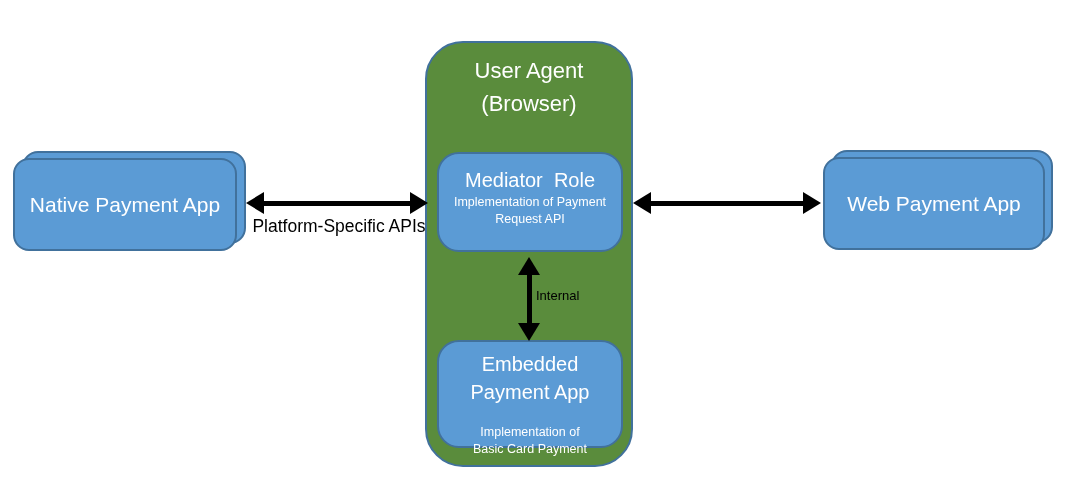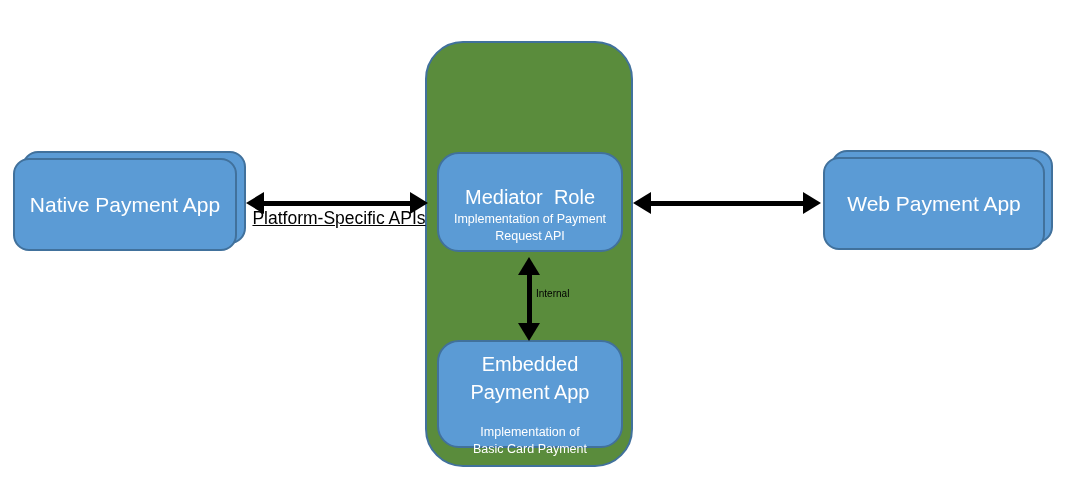--- a/index.html
+++ b/index.html
@@ -35,21 +35,21 @@
   }
 
   
   .blue-box{
     background:var(--blue);
     border:2px solid var(--border-blue);
     border-radius:22px;
     color:var(--box-text);
     text-align:center;
   }
-  .mediator{left:437px;top:152px;width:186px;height:100px;padding-top:30px;}
+  .mediator{left:437px;top:152px;width:186px;height:100px;padding-top:13px;}
   .mediator .box-title{font-size:20px;line-height:26px;white-space:pre;}
   .box-sub{font-size:12.5px;line-height:17px;margin-top:1px;padding:0 10px;color:var(--box-text);}
   .embedded{left:437px;top:340px;width:186px;height:108px;padding-top:8px;}
   .embedded .box-title{font-size:20px;line-height:28px;}
 
   
   .stack-back{
     background:var(--blue);
     border:2px solid var(--border-blue);
     border-radius:16px;
@@ -76,59 +76,63 @@
   .tri-down{border-left:11px solid transparent;border-right:11px solid transparent;border-top:18px solid var(--arrow);}
 
   .edge-label{
     color:var(--label-text);
     font-size:17.5px;
     text-align:center;
     white-space:nowrap;
   }
   .internal-label{
     color:var(--label-text);
-    font-size:10px;
+    font-size:13px;
     white-space:nowrap;
   }
 </style>
 </head>
 <body>
 
 <div class="canvas">
 
   <div class="abs stack-back native-back"></div>
   <div class="abs stack-front native-front">
     <span>Native Payment App</span>
   </div>
 
   <div class="abs stack-back web-back"></div>
   <div class="abs stack-front web-front">
     <span>Web Payment App</span>
   </div>
 
   <div class="abs user-agent"></div>
+  <div class="abs ua-title">
+    <div>User Agent</div>
+    <div>(Browser)</div>
+  </div>
 
   <div class="abs blue-box mediator">
     <div class="box-title">Mediator  Role</div>
     <div class="box-sub">Implementation of Payment Request API</div>
   </div>
 
   <div class="abs blue-box embedded">
     <div class="box-title">Embedded</div>
     <div class="box-title">Payment App</div>
     <div class="box-sub" style="margin-top:18px;">
       <div>Implementation of</div>
       <div>Basic Card Payment</div>
     </div>
   </div>
 
   <div class="abs tri tri-left" style="left:246px;top:192px;"></div>
   <div class="abs shaft-h" style="left:262px;top:201px;width:150px;"></div>
   <div class="abs tri tri-right" style="left:410px;top:192px;"></div>
-  <div class="abs edge-label" style="left:246px;top:208px;width:186px;text-decoration:underline;">Platform-Specific APIs</div>
+  <div class="abs edge-label" style="left:246px;top:216px;width:186px;">Platform-Specific APIs</div>
 
   <div class="abs tri tri-left" style="left:633px;top:192px;"></div>
   <div class="abs shaft-h" style="left:649px;top:201px;width:156px;"></div>
   <div class="abs tri tri-right" style="left:803px;top:192px;"></div>
 
   <div class="abs tri tri-up" style="left:518px;top:257px;"></div>
   <div class="abs shaft-v" style="left:527px;top:273px;height:52px;"></div>
   <div class="abs tri tri-down" style="left:518px;top:323px;"></div>
   <div class="abs internal-label" style="left:536px;top:288px;">Internal</div>
 

